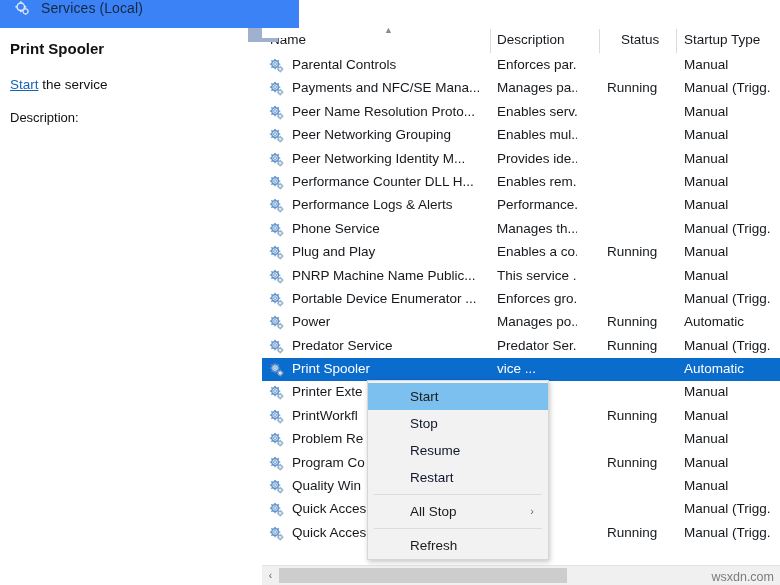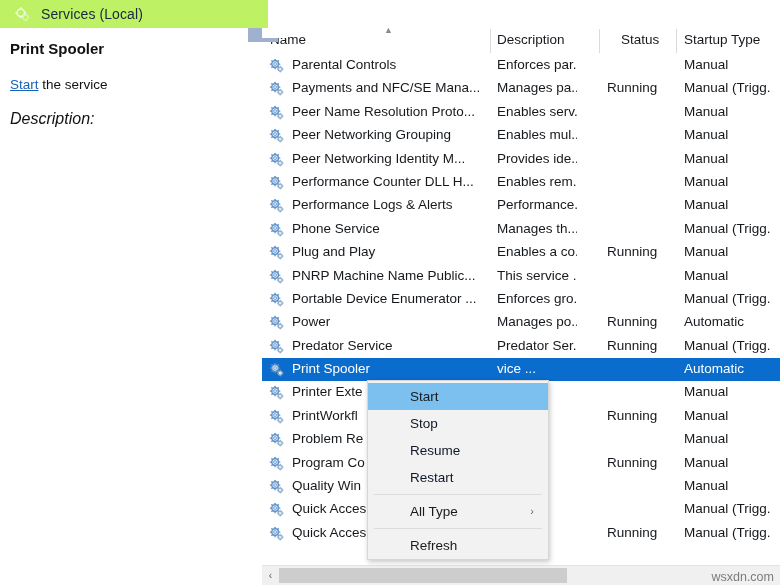--- a/index.html
+++ b/index.html
@@ -21,24 +21,24 @@
   
   #header-band {
     position: absolute;
     left: 0; top: 0;
     width: 780px; height: 28px;
     background: #9fb1cc;
   }
   #header-tab {
     position: absolute;
     left: 0; top: 0;
-    width: 268px; height: 28px;
-    background: #bef264;
+    width: 299px; height: 28px;
+    background: #3b82f6;
     display: flex;
-    align-items: center;
+    align-items: flex-start;
     z-index: 3;
   }
   #header-white-fill {
     position: absolute;
     left: 262px; top: 0;
     width: 518px; height: 28px;
     background: #ffffff;
     z-index: 2;
   }
   #header-tab-round {
@@ -89,24 +89,23 @@
     font-size: 13.5px;
     color: #111;
     margin-bottom: 18px;
   }
   #action-link {
     color: #1763b5;
     text-decoration: underline;
     cursor: pointer;
   }
   #desc-label {
-    font-size: 16px;
+    font-size: 13px;
     color: #111;
     margin-bottom: 1px;
-    font-style: italic;
   }
   #desc-body {
     font-size: 13.5px;
     color: #111;
     line-height: 1.62;
     max-width: 240px;
   }
 
   
   #list-pane {
@@ -856,21 +855,21 @@
       </div>
     </div>
 </div>
 
 <div id="context-menu">
     <div class="menu-item highlight"><span>Start</span></div>
     <div class="menu-item disabled"><span>Stop</span></div>
     <div class="menu-item disabled"><span>Resume</span></div>
     <div class="menu-item disabled"><span>Restart</span></div>
     <div class="menu-sep"></div>
-    <div class="menu-item"><span>All Type</span><span class="submenu-arrow">›</span></div>
+    <div class="menu-item"><span>All Stop</span><span class="submenu-arrow">›</span></div>
     <div class="menu-sep"></div>
     <div class="menu-item"><span>Refresh</span></div>
   </div>
 
 <div id="hscroll">
   <div id="hscroll-left">‹</div>
   <div id="hscroll-thumb"></div>
 </div>
 
 <div id="watermark">wsxdn.com</div>

